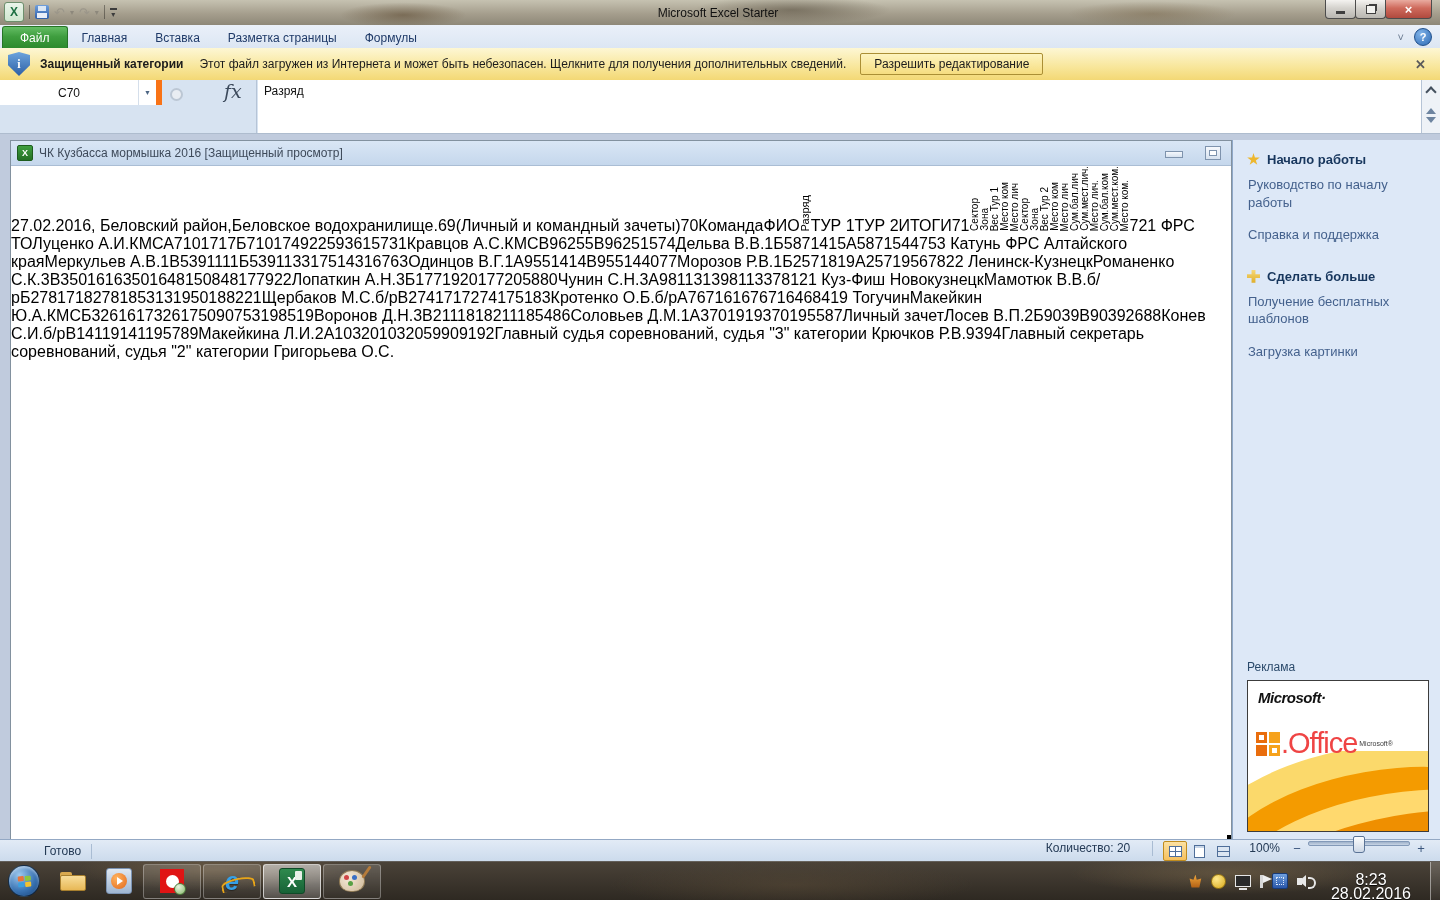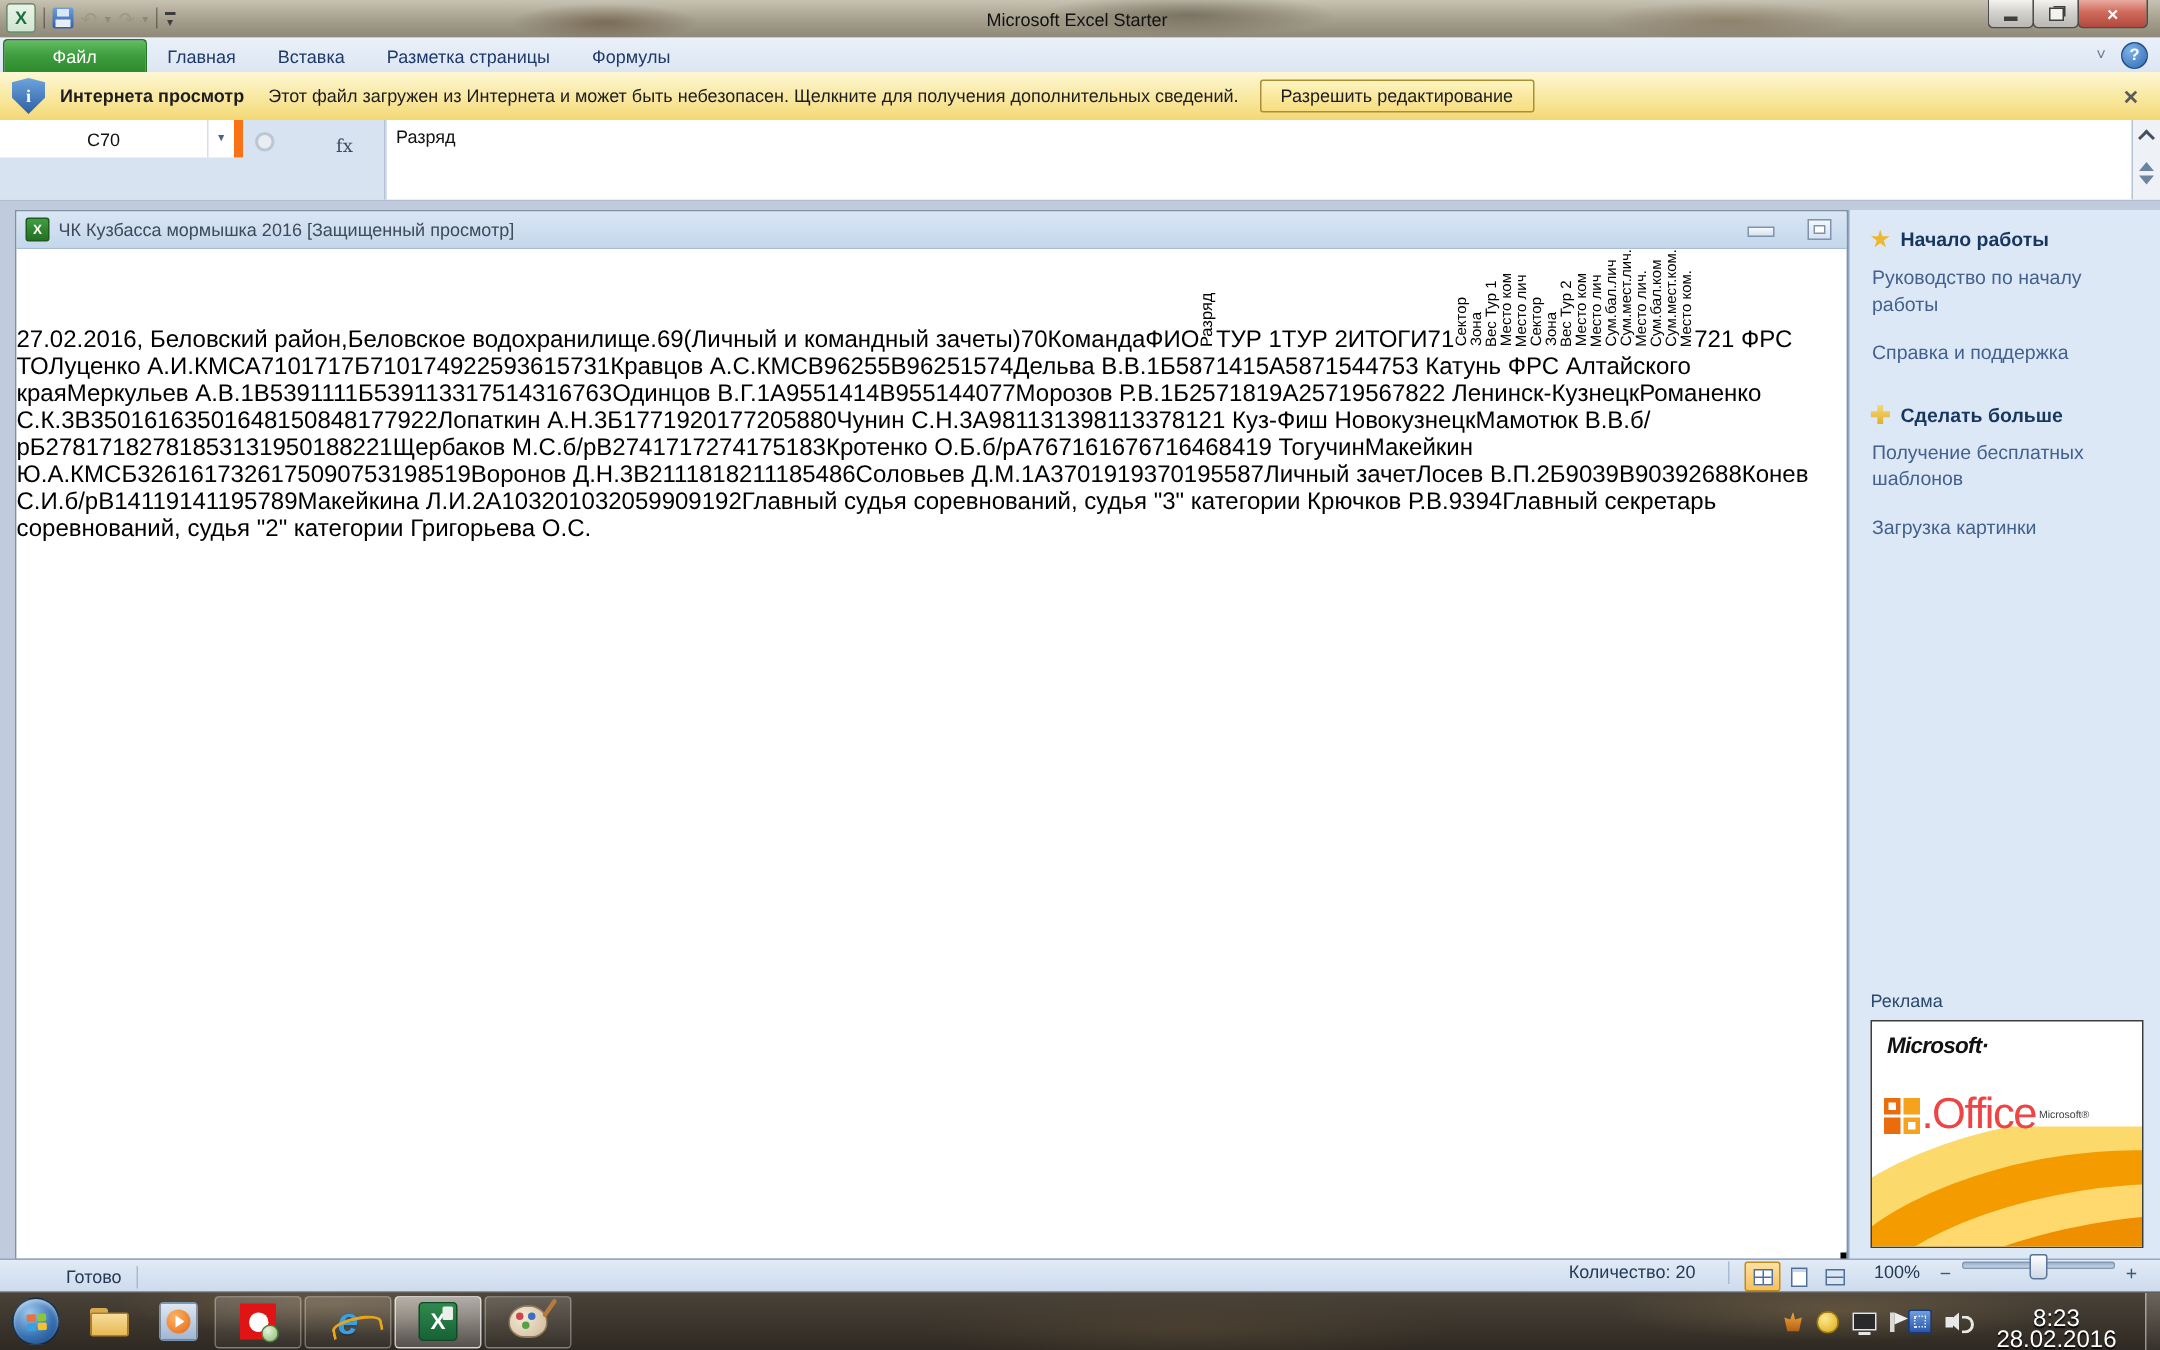--- a/index.html
+++ b/index.html
@@ -32,21 +32,21 @@
   .wbtn{width:29px;height:18px;border:1px solid #4c4c4c;border-top:none;margin-left:-1px;
     background:linear-gradient(#f4f3f0,#d4d2cd 45%,#b9b7b1);border-radius:0 0 4px 4px;
     display:flex;align-items:center;justify-content:center;}
   .wbtn .min-glyph{width:9px;height:3px;background:#3f3f3f;margin-top:7px;}
   .restore-glyph{width:8px;height:7px;border:1px solid #3f3f3f;background:#f2f2ef;box-shadow:2px -2px 0 -1px #3f3f3f;}
   .wbtn.close{width:45px;background:linear-gradient(#e9aba0,#cf6a5c 45%,#b04a3e);color:#fff;font-size:13px;font-weight:bold;}
 
   
   .tabsrow{position:absolute;top:25px;left:0;right:0;height:23px;
     background:linear-gradient(#eaf0f9,#dce6f3);border-bottom:1px solid #c8d5e6;display:flex;align-items:flex-end;}
-  .tab-file{margin-left:2px;height:21px;padding:0 32px;display:flex;align-items:center;
+  .tab-file{margin-left:2px;height:21px;padding:0 17px;display:flex;align-items:center;
     background:linear-gradient(#64bd64,#3f9e3f 45%,#2d8a2d);color:#fff;font-size:12px;border-radius:3px 3px 0 0;
     border:1px solid #267426;border-bottom:none;margin-top:19px;}
   .tab{height:21px;padding:0 14px;display:flex;align-items:center;color:#1f3a68;font-size:12px;}
   .tabsrow-right{position:absolute;right:8px;top:3px;display:flex;align-items:center;gap:10px;}
   .ribbon-collapse{color:#6b7a90;font-size:11px;}
   .help-btn{width:16px;height:16px;border-radius:50%;background:radial-gradient(circle at 35% 30%,#7fb2e8,#2f6cb5);
     color:#fff;font-size:11px;font-weight:bold;display:flex;align-items:center;justify-content:center;border:1px solid #1f4f8b;}
 
   
   .pvbar{position:absolute;top:48px;left:0;right:0;height:32px;
@@ -61,21 +61,21 @@
     background:linear-gradient(#fdf4bf,#f6dd80);white-space:nowrap;}
   .pv-close{margin-left:auto;margin-right:14px;color:#5a5a5a;font-size:13px;font-weight:bold;}
 
   
   .fbar{position:absolute;top:80px;left:0;right:0;height:53px;background:#fff;border-bottom:1px solid #aebcce;}
   .nbzone{position:absolute;left:0;top:0;width:258px;height:53px;background:#d7e3f1;}
   .namebox{position:absolute;left:0;top:0;width:156px;height:25px;background:#fff;border-right:6px solid #f97316;display:flex;align-items:center;}
   .namebox .nb-val{flex:1;text-align:center;font-size:12px;color:#111;}
   .nb-arrow{width:17px;height:100%;display:flex;align-items:center;justify-content:center;font-size:7px;color:#4d6684;border-left:1px solid #d5dfeb;}
   .fb-circle{position:absolute;left:170px;top:8px;width:9px;height:9px;border:2px solid #bcc7d4;border-radius:50%;background:#e9edf2;}
-  .fx{position:absolute;left:224px;top:10px;font-family:"DejaVu Serif",serif;font-size:12px;color:#3c4a5c;}
+  .fx{position:absolute;left:224px;top:0;font-family:"DejaVu Serif",serif;font-style:italic;font-size:19px;color:#3c4a5c;}
   .fb-split{position:absolute;left:256px;top:0;width:1px;height:53px;background:#b6c4d6;}
   .fb-content{position:absolute;left:258px;top:0;right:18px;height:53px;background:#fff;font-size:12px;color:#111;padding:4px 0 0 6px;box-sizing:border-box;}
   .fb-scroll{position:absolute;right:0;top:0;width:18px;height:53px;border-left:1px solid #b6c4d6;background:#eef2f7;display:flex;flex-direction:column;align-items:center;}
   .chev-up{width:6px;height:6px;border-top:2px solid #44505e;border-right:2px solid #44505e;transform:rotate(-45deg);margin-top:8px;}
   .tri-up{width:0;height:0;border-left:5px solid transparent;border-right:5px solid transparent;border-bottom:6px solid #6d84a0;margin-top:12px;}
   .tri-down{width:0;height:0;border-left:5px solid transparent;border-right:5px solid transparent;border-top:6px solid #6d84a0;margin-top:3px;}
 
   
   .docarea{position:absolute;top:140px;left:0;right:0;bottom:60px;background:#c0cbdd;display:flex;}
   .workbook{margin-left:10px;width:1220px;border:1px solid #82919f;background:#fff;display:flex;flex-direction:column;overflow:hidden;}
@@ -244,21 +244,21 @@
     <div class="tab">Разметка страницы</div>
     <div class="tab">Формулы</div>
     <div class="tabsrow-right">
       <span class="ribbon-collapse">˅</span>
       <div class="help-btn">?</div>
     </div>
   </div>
 
   <div class="pvbar">
     <div class="shield">i</div>
-    <span class="pv-label">Интернета просмотр</span>
+    <span class="pv-label">Защищенный категории</span>
     <span class="pv-msg">Этот файл загружен из Интернета и может быть небезопасен. Щелкните для получения дополнительных сведений.</span>
     <span class="pv-btn">Разрешить редактирование</span>
     <span class="pv-close">✕</span>
   </div>
 
   <div class="fbar">
     <div class="nbzone"></div>
     <div class="namebox">
       <span class="nb-val">C70</span>
       <span class="nb-arrow">▼</span>

